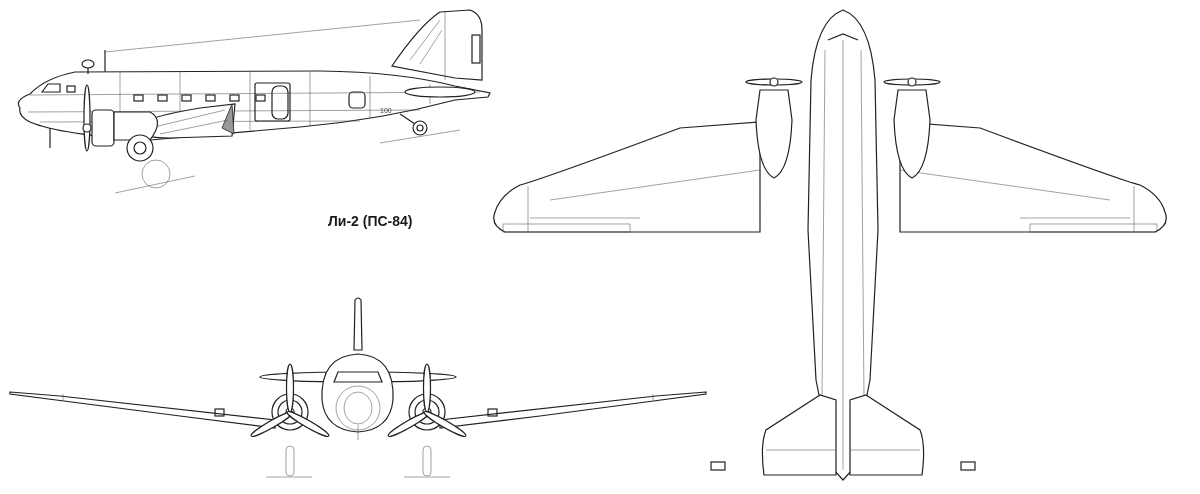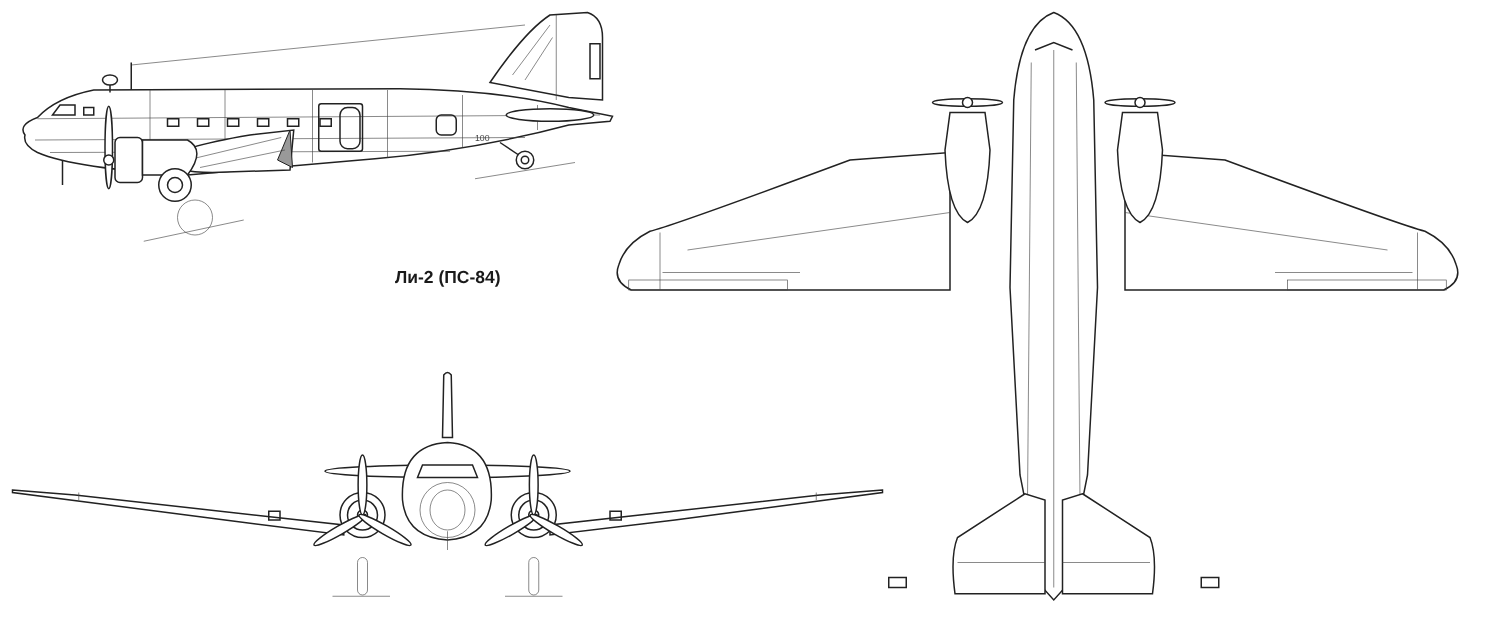--- a/index.html
+++ b/index.html
@@ -1,19 +1,19 @@
 <!DOCTYPE html>
 <html><head>
 <meta charset="utf-8">
 <style>
   html, body { margin:0; padding:0; background:#ffffff; }
   body { width:1200px; height:494px; position:relative; overflow:hidden;
          font-family:"Liberation Sans", sans-serif; }
   svg { position:absolute; left:0; top:0; }
-  .title { position:absolute; left:316px; top:213px; font-size:14px; font-weight:bold; color:#1a1a1a;
+  .title { position:absolute; left:328px; top:213px; font-size:14px; font-weight:bold; color:#1a1a1a;
            font-family:"Liberation Sans", sans-serif; }
   .ln { fill:none; stroke:#222; stroke-width:1.2; }
   .th { fill:none; stroke:#444; stroke-width:0.5; }
   .fl { fill:#fff; stroke:#222; stroke-width:1.2; }
   .gr { fill:#999; stroke:#222; stroke-width:0.8; }
 </style>
 </head>
 <body>
 
 <div class="title">Ли-2 (ПС-84)</div>

